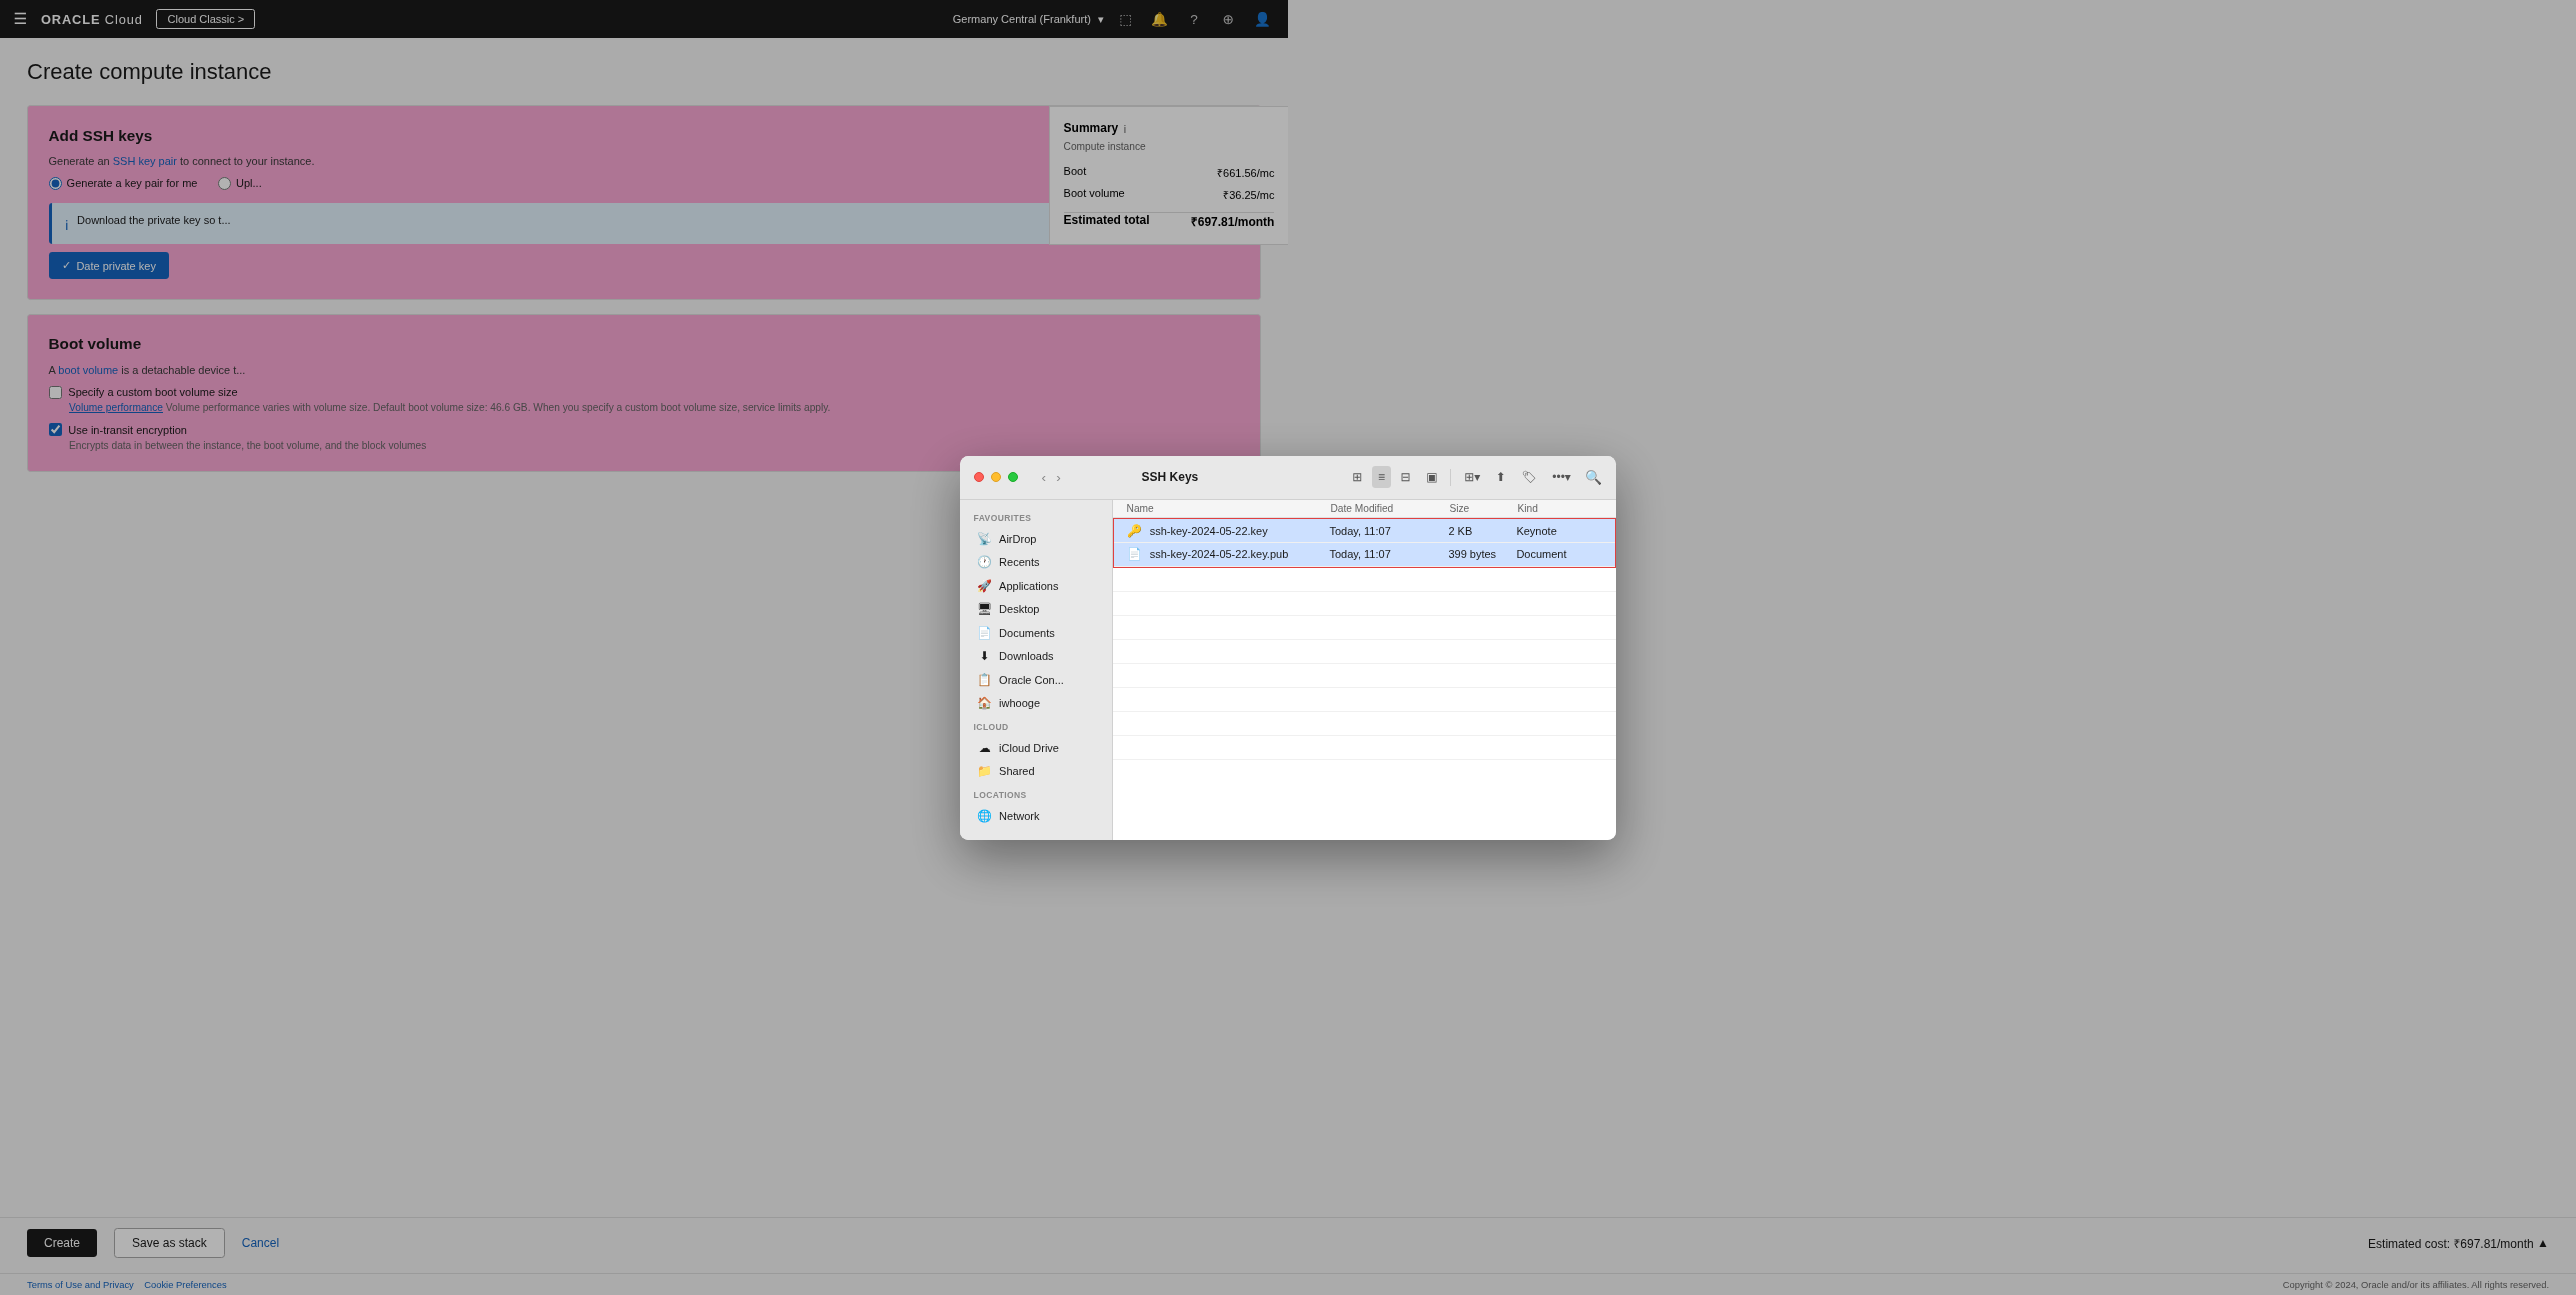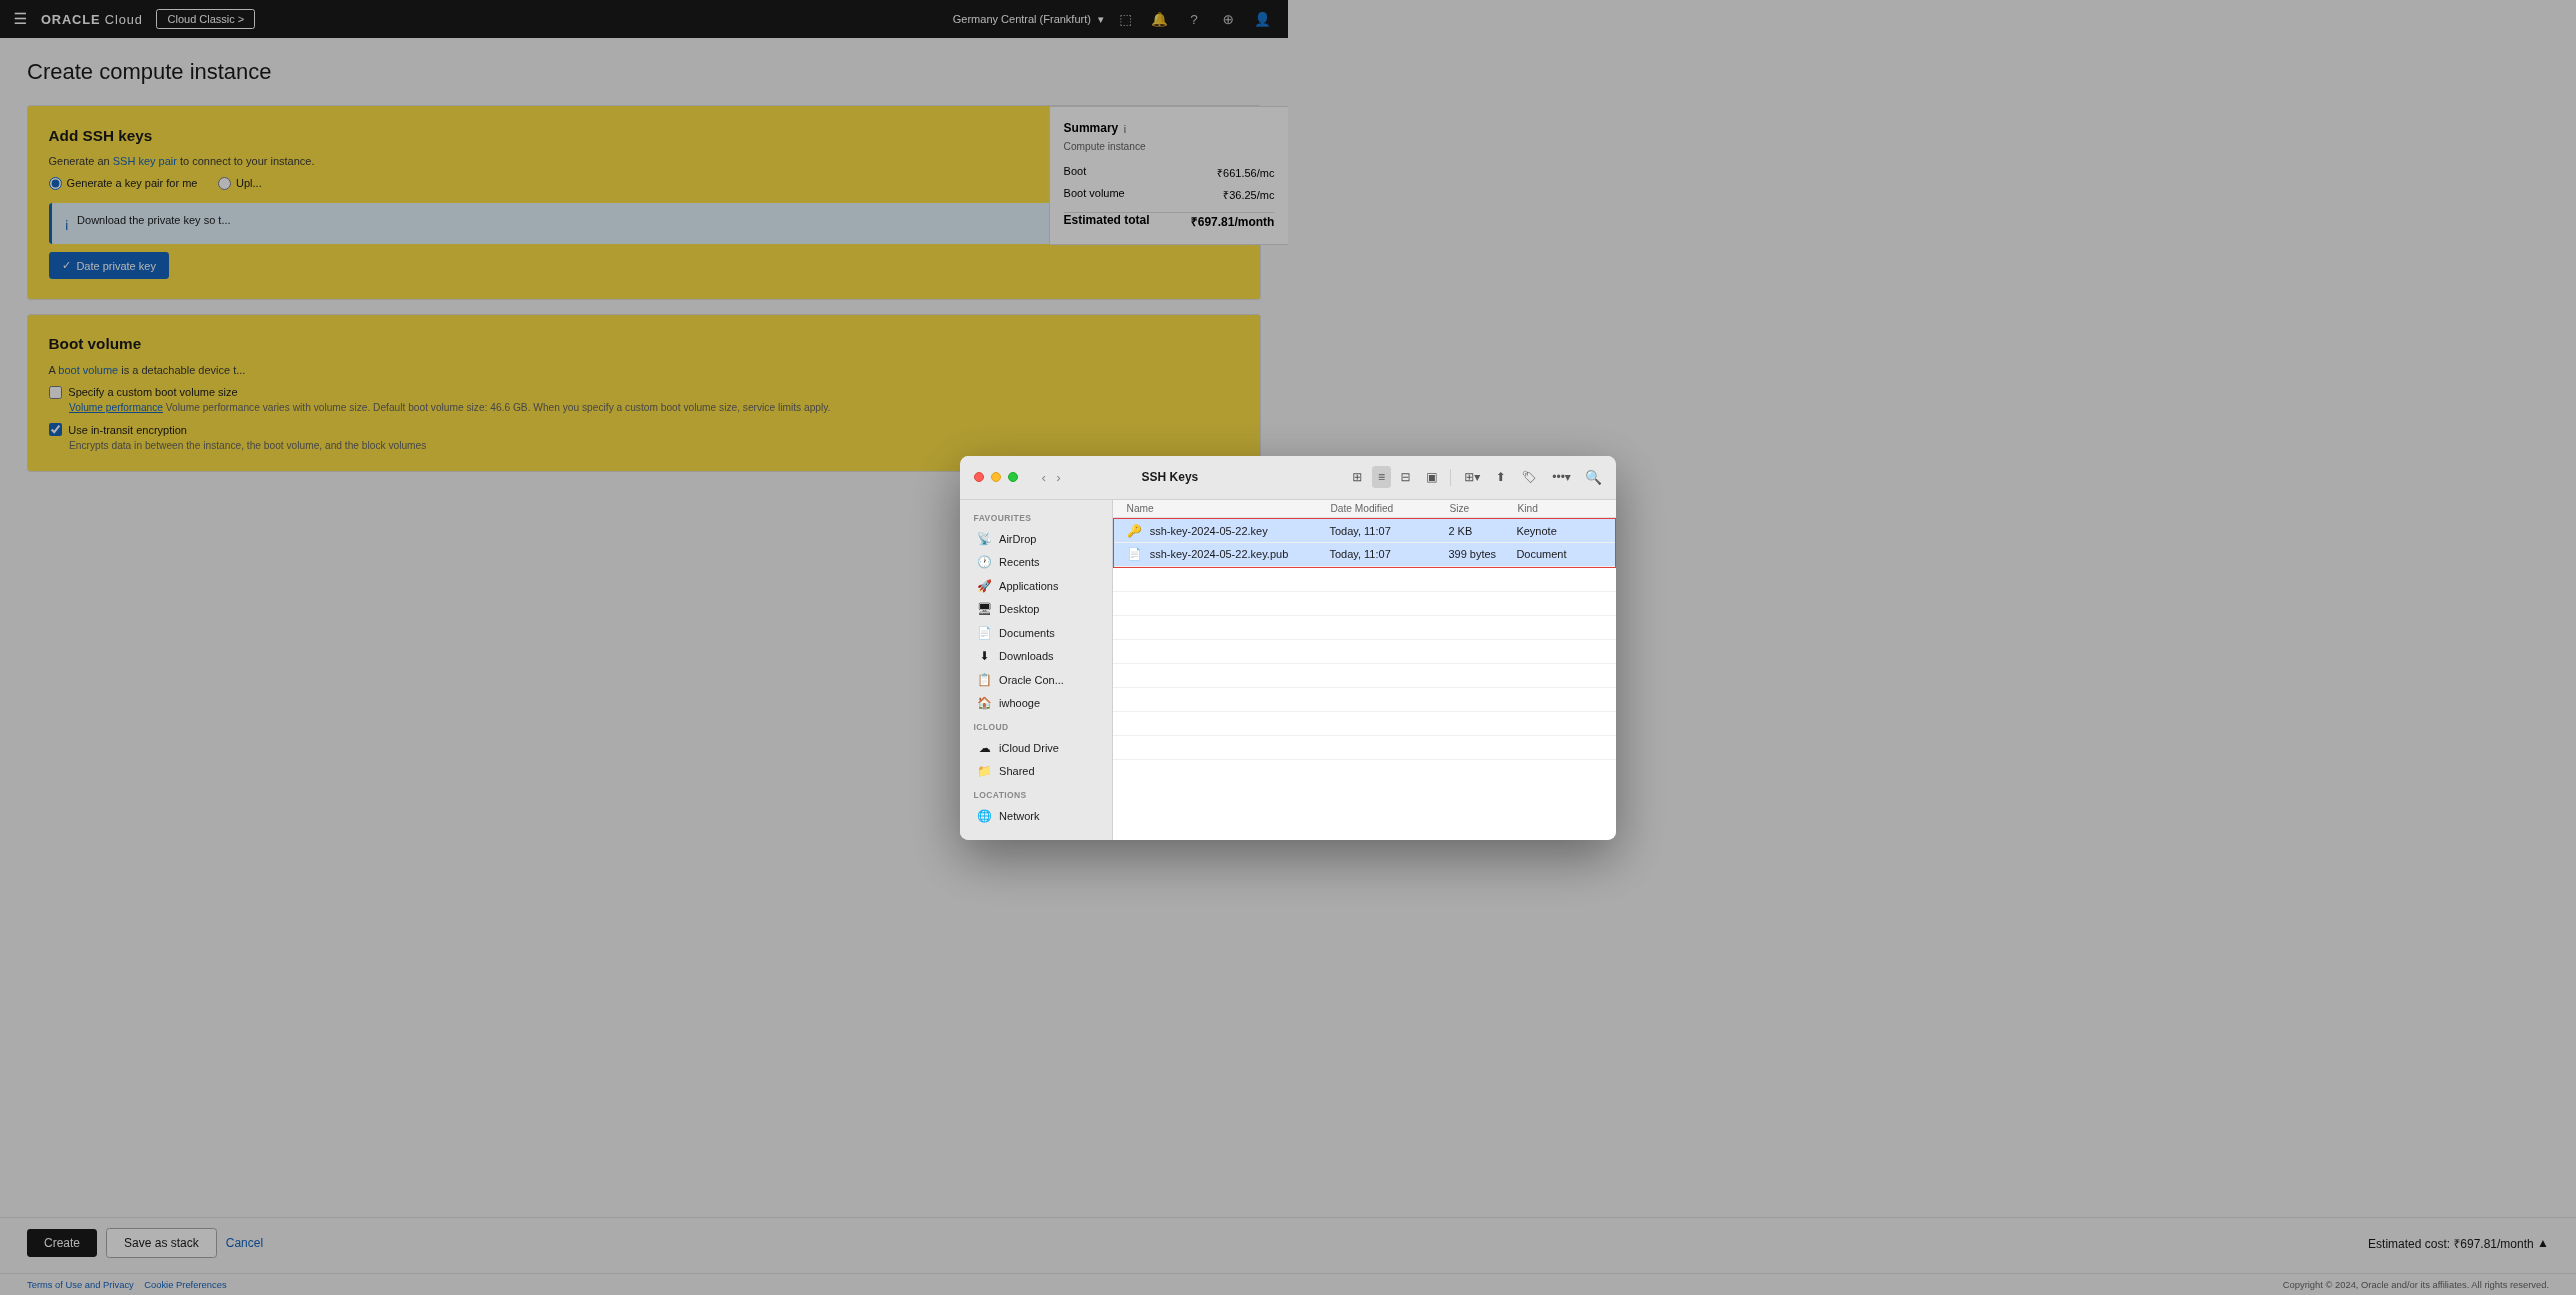--- a/index.html
+++ b/index.html
@@ -35,21 +35,21 @@
       color: #aaa;
       font-size: 11px;
     }
     .nav-right { display: flex; align-items: center; gap: 10.2px; color: #fff; margin-left: auto; }
     .region-selector { font-size: 11px; color: #fff; cursor: pointer; display: flex; align-items: center; gap: 7px; }
     .nav-icon { width: 24px; height: 24px; display: flex; align-items: center; justify-content: center; font-size: 13.6px; color: #ccc; cursor: pointer; }
     .page-title { font-size: 22px; font-weight: 300; color: #1a1a1a; margin-bottom: 20.5px; }
 
     
     .section-card {
-      background: #fde047;
+      background: #f9a8d4;
       border: 0.9px solid #ddd;
       border-radius: 3.4px;
       padding: 20.5px;
       margin-bottom: 13.6px;
     }
     .section-title { font-size: 15.3px; font-weight: 600; color: #1a1a1a; margin-bottom: 10.2px; }
 
     .info-text { font-size: 11px; color: #3a3a3a; margin-bottom: 10.2px; }
     .info-text a { color: #1565c0; text-decoration: none; }
 
@@ -94,21 +94,21 @@
     .bottom-bar {
       position: fixed;
       bottom: 27px;
       left: 0;
       right: 0;
       background: #f5f5f5;
       border-top: 0.9px solid #ddd;
       padding: 10.2px 27px;
       display: flex;
       align-items: center;
-      gap: 9px;
+      gap: 17px;
     }
     .create-btn {
       background: #1a1a1a;
       color: #fff;
       border: none;
       padding: 6.8px 17px;
       border-radius: 3.4px;
       font-size: 12px;
       cursor: pointer;
       font-weight: 500;

